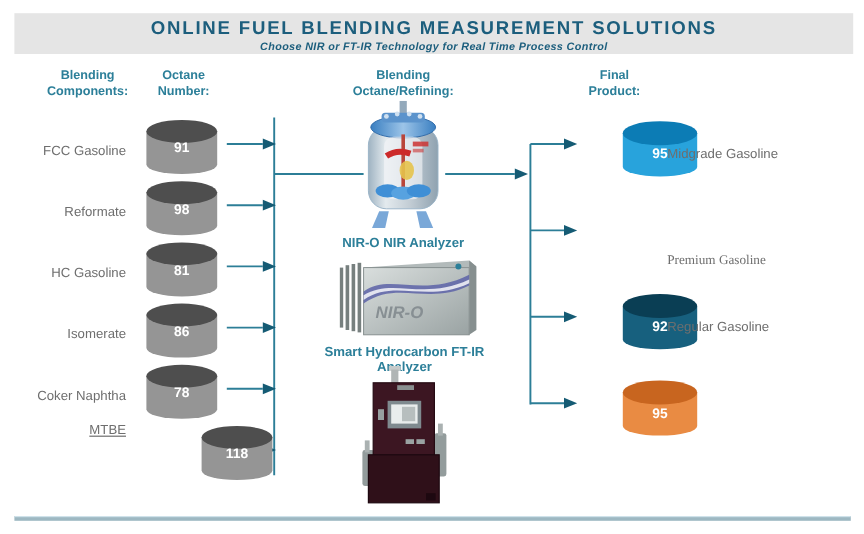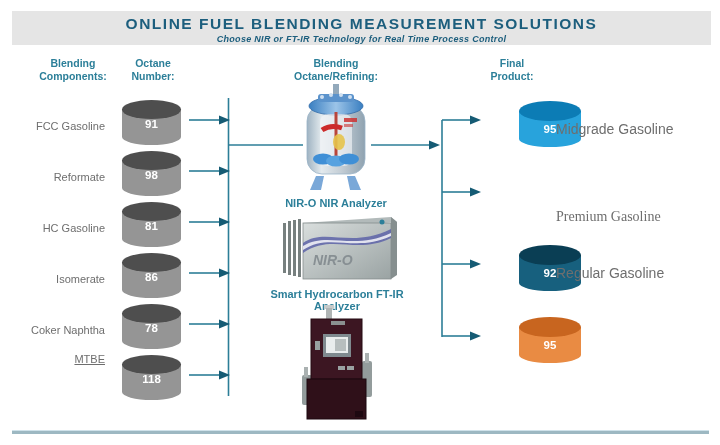--- a/index.html
+++ b/index.html
@@ -26,21 +26,21 @@
     position:absolute; color:#2c7f99; font-weight:bold; font-size:10.5px;
     line-height:1.2; text-align:center; white-space:pre-line;
   }
   
   .comp-label {
     position:absolute; left:8px; width:97px; height:14px; text-align:right;
     color:#6e6e6e; font-size:11px; line-height:14px;
   }
   .prod-label {
     position:absolute; left:556px; height:14px; text-align:left;
-    color:#6e6e6e; font-size:14px; line-height:14px; width:160px;
+    color:#6e6e6e; font-size:11px; line-height:14px; width:160px;
   }
   
   .cyl { position:absolute; }
   .cyl .body {
     position:absolute; left:0; right:0; bottom:0;
     border-radius:0 0 50% 50% / 0 0 22% 22%;
   }
   .cyl .top {
     position:absolute; left:0; right:0; top:0; border-radius:50%;
   }
@@ -142,21 +142,21 @@
     <div class="top"></div>
     <div class="num">86</div>
   </div>
   <div class="comp-label" style="top:323px;">Coker Naphtha</div>
   <div class="cyl comp-cyl" style="top:304px;">
     <div class="body"></div>
     <div class="top"></div>
     <div class="num">78</div>
   </div>
   <div class="comp-label" style="top:352px;text-decoration:underline;">MTBE</div>
-  <div class="cyl comp-cyl" style="top:355px;">
+  <div class="cyl comp-cyl" style="top:355px;margin-left:46px;">
     <div class="body"></div>
     <div class="top"></div>
     <div class="num">118</div>
   </div>
 
   <svg class="overlay" style="left:298px; top:84px;" width="76" height="110" viewBox="0 0 76 110">
     <defs>
       <linearGradient id="vg" x1="0" y1="0" x2="1" y2="0">
         <stop offset="0" stop-color="#9fb3c2"></stop>
         <stop offset="0.25" stop-color="#e3eaee"></stop>

